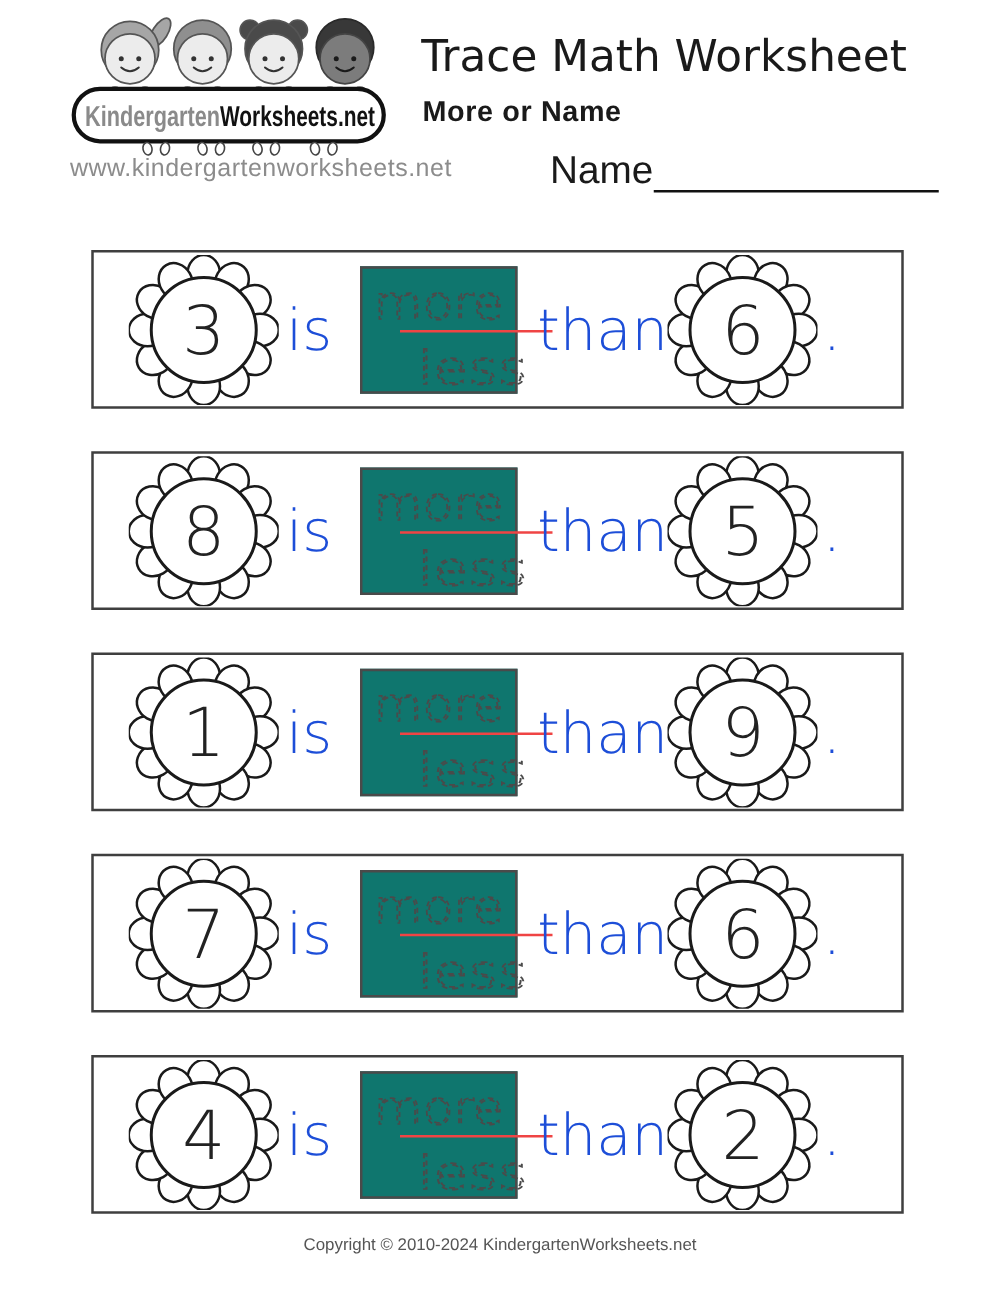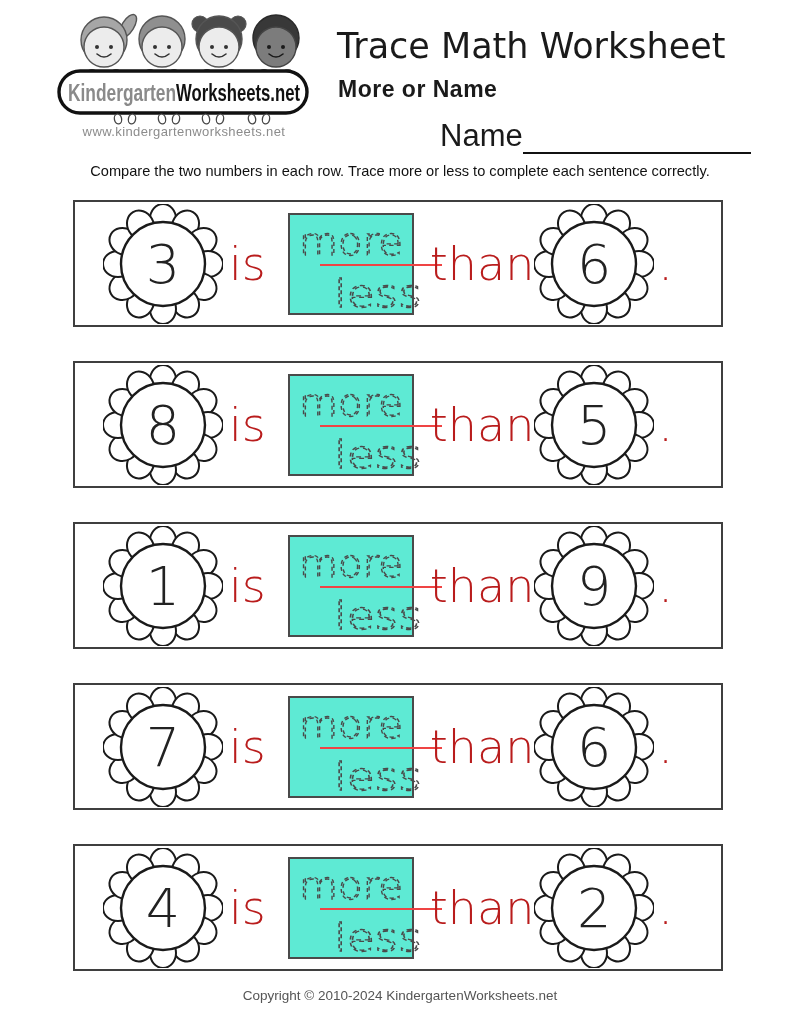--- a/index.html
+++ b/index.html
@@ -2,21 +2,21 @@
 <html><head>
 <meta charset="utf-8">
 <style>
   html,body{margin:0;padding:0;background:#fff;}
   #page{position:relative;width:800px;height:1035px;background:#fff;overflow:hidden;
         font-family:"Liberation Sans",sans-serif;color:#1a1a1a;}
 
   
   #logo-svg{position:absolute;left:56px;top:10px;}
   .logo-url{position:absolute;left:56px;top:124px;width:256px;text-align:center;
-            font-size:13px;letter-spacing:.4px;color:#8c8c8c;}
+            font-size:20px;letter-spacing:.4px;color:#8c8c8c;}
   .title{position:absolute;left:337px;top:26px;font-size:35px;font-weight:400;
          font-family:"DejaVu Sans",sans-serif;letter-spacing:0;}
   .subtitle{position:absolute;left:338px;top:76px;font-size:23px;font-weight:700;
             letter-spacing:.5px;}
   .name-row{position:absolute;left:440px;top:118px;font-size:31px;}
   .name-line{display:inline-block;width:228px;border-bottom:2px solid #111;height:26px;
              vertical-align:bottom;}
 
   .instruction{position:absolute;top:163px;left:0;width:100%;text-align:center;
                font-size:14.6px;color:#111;}
@@ -26,28 +26,28 @@
   .wrow{box-sizing:border-box;height:127px;border:2px solid #3f3f3f;margin-bottom:34px;
         display:flex;align-items:center;padding-left:28px;}
   .wrow:last-child{margin-bottom:0;}
 
   .flower{position:relative;width:120px;height:120px;flex:0 0 auto;}
   .flower svg{position:absolute;inset:0;}
   .fnum{position:absolute;inset:0;display:flex;align-items:center;justify-content:center;
         font-family:"DejaVu Sans",sans-serif;font-weight:200;font-size:54px;color:#222;
         padding-top:2px;}
 
-  .word{font-family:"DejaVu Sans",sans-serif;font-weight:200;font-size:46px;color:#b91c1c;
+  .word{font-family:"DejaVu Sans",sans-serif;font-weight:200;font-size:46px;color:#1d4ed8;
         line-height:1;}
   .word-is{margin-left:6px;}
   .word-than{margin-left:16px;}
   .word-period{margin-left:4px;}
 
   .trace-box{box-sizing:border-box;width:126px;height:102px;margin-left:22px;
-             border:2px solid #4a4a4a;background:#5eead4;flex:0 0 auto;}
+             border:2px solid #4a4a4a;background:#0f766e;flex:0 0 auto;}
   .trace-cell{width:122px;height:49px;}
   .trace-cell + .trace-cell{border-top:2px solid #ef4444;margin-left:30px;}
   .trace-cell svg{display:block;}
   .trace-text{font-family:"DejaVu Sans",sans-serif;font-weight:200;font-size:37px;
               fill:none;stroke:#4a4a4a;stroke-width:1.3;stroke-dasharray:4 3;}
 
   
   .footer{position:absolute;top:986px;left:0;width:100%;text-align:center;
           color:#555;font-size:13.5px;line-height:1.45;}
 </style>
@@ -144,21 +144,20 @@
 
   <div class="logo-url">www.kindergartenworksheets.net</div>
 
   <div class="title">Trace Math Worksheet</div>
   <div class="subtitle">More or Name</div>
 
   <div class="name-row">
     <span>Name</span><span class="name-line"></span>
   </div>
 
-  <div class="instruction">Compare the two numbers in each row. Trace more or less to complete each sentence correctly.</div>
 
   <div id="rows">
 
     <div class="wrow">
       <div class="flower">
         <svg viewBox="0 0 120 120">
             <use href="#flower-sym"></use>
           </svg>
         <span class="fnum">3</span>
       </div>

